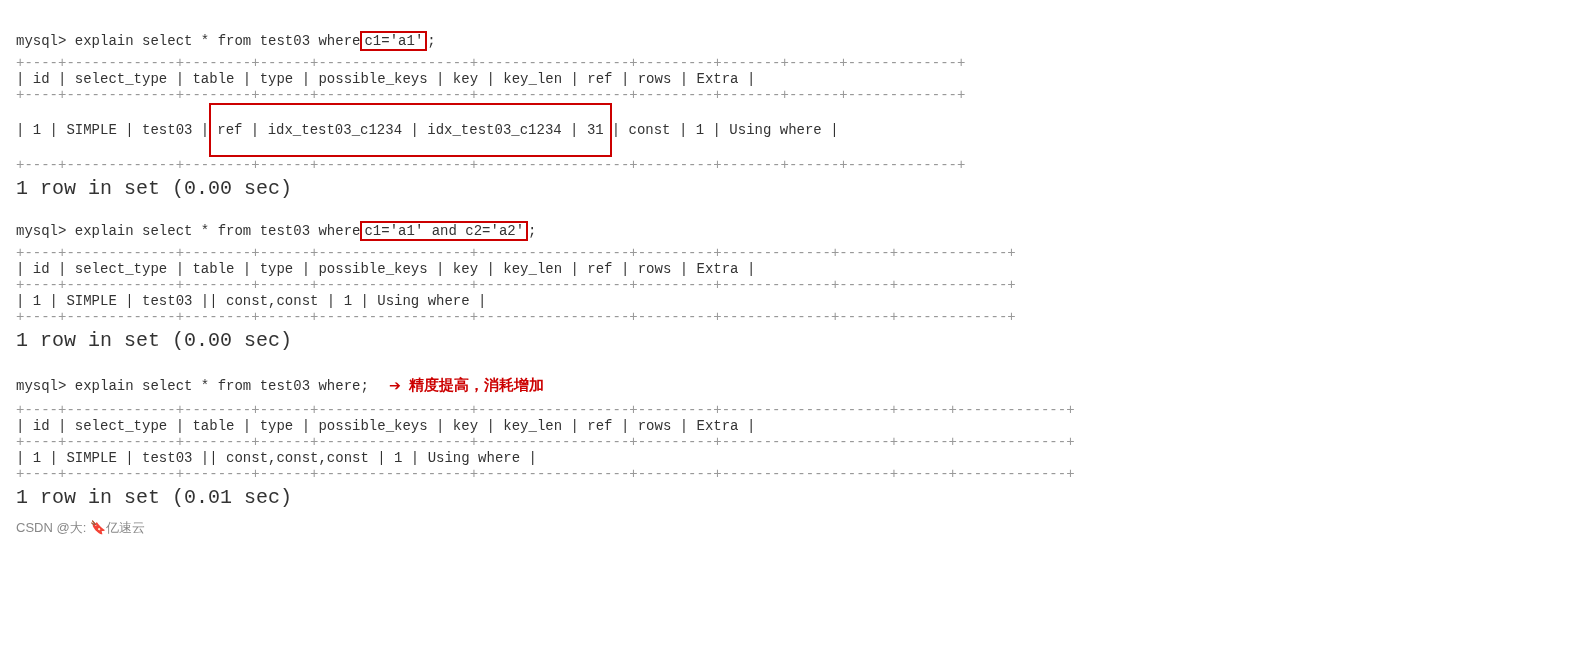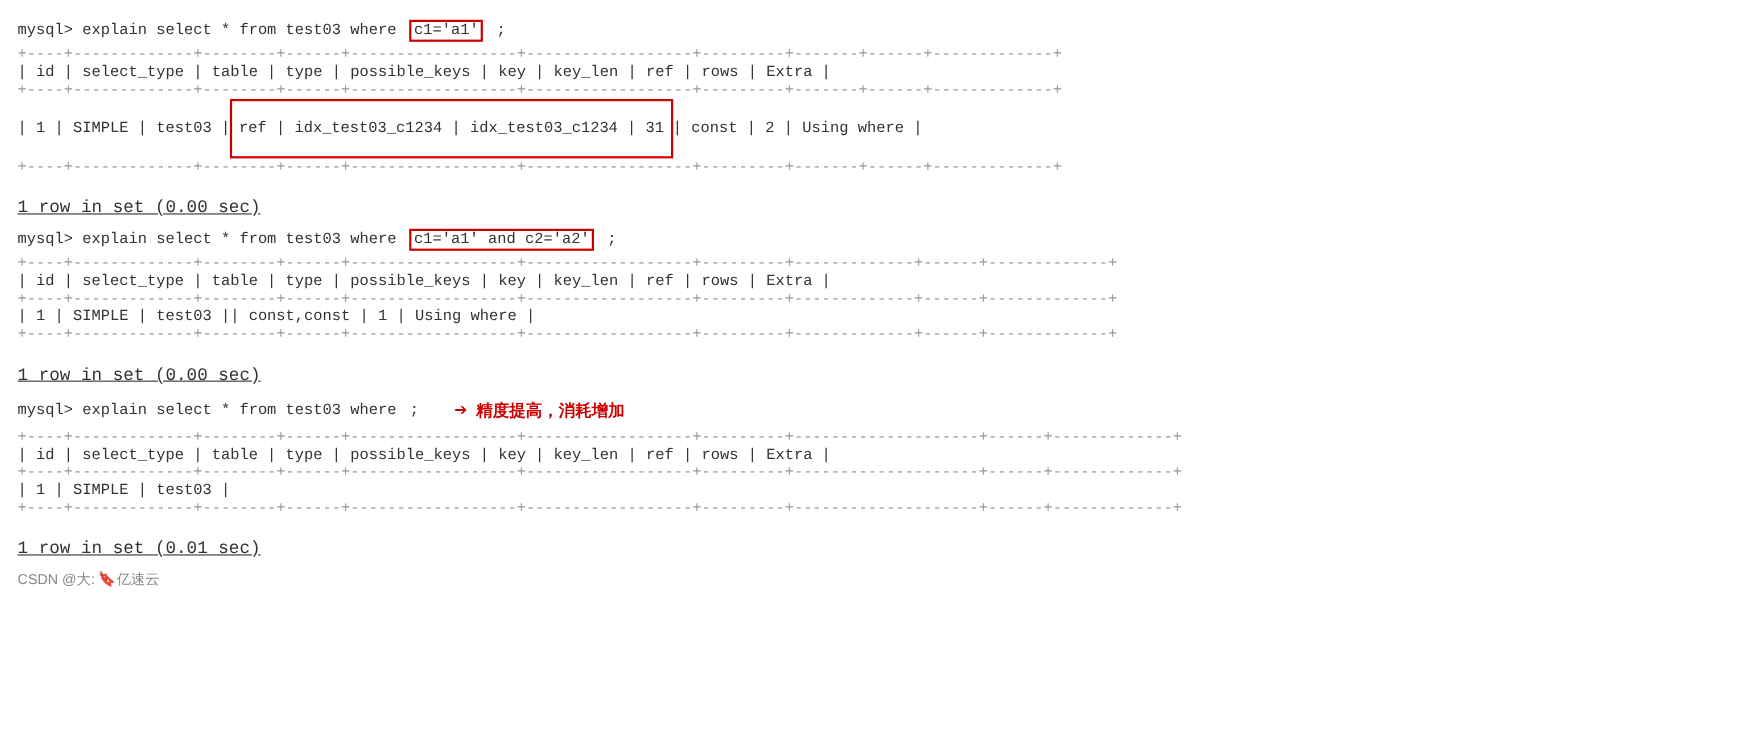--- a/index.html
+++ b/index.html
@@ -11,43 +11,42 @@
       padding: 10px 16px;
       width: 1596px;
       min-height: 663px;
     }
 
     .query-block {
       margin-bottom: 10px;
     }
 
     .query-line {
-      margin: 8px 0 4px 0;
+      margin: 21px 0 4px 0;
       font-size: 14px;
       color: #333;
       white-space: nowrap;
       display: flex;
       align-items: center;
       flex-wrap: wrap;
-      gap: 12px;
+      gap: 0;
     }
 
     .query-line .highlight-box {
       border: 2px solid #cc0000;
       padding: 0 2px;
       display: inline;
       font-family: 'Courier New', Courier, monospace;
       font-size: 14px;
     }
 
     .rowset-info {
-      margin: 20px 0 10px 0;
-      font-size: 16px;
+      margin: 4px 0 10px 0;
+      font-size: 20px;
       color: #333;
-      text-decoration: underline;
     }
 
     .highlighted-cell {
       border: 2px solid #cc0000;
       padding: 17px 6px;
       display: inline-block;
     }
 
     .arrow-annotation {
       display: flex;
@@ -95,21 +94,21 @@
 
   <div class="divider">+----+-------------+--------+------+------------------+------------------+---------+-------+------+-------------+</div>
 
   <div>| id | select_type | table  | type | possible_keys    | key              | key_len | ref   | rows | Extra       |</div>
 
   <div class="divider">+----+-------------+--------+------+------------------+------------------+---------+-------+------+-------------+</div>
 
   <div style="display:flex; align-items:center; white-space:nowrap;">
     <span>|  1 | SIMPLE      | test03 | </span>
       <span class="highlighted-cell">ref  | idx_test03_c1234 | idx_test03_c1234 | 31     </span>
-      <span> | const | 2    | Using where |</span>
+      <span> | const | 1    | Using where |</span>
   </div>
 
   <div class="divider">+----+-------------+--------+------+------------------+------------------+---------+-------+------+-------------+</div>
   <div class="rowset-info">1 row in set (0.00 sec)</div>
 </div>
 
 <div class="query-block">
   <div class="query-line">
     <span>mysql&gt; explain select * from test03 where </span>
       <span class="highlight-box">c1='a1' and c2='a2'</span>
@@ -135,20 +134,21 @@
       <span class="red-arrow">➔</span>
       <span class="annotation-text">精度提高，消耗增加</span>
     </span>
   </div>
 
   <div class="divider">+----+-------------+--------+------+------------------+------------------+---------+--------------------+------+-------------+</div>
   <div>| id | select_type | table  | type | possible_keys    | key              | key_len | ref                | rows | Extra       |</div>
   <div class="divider">+----+-------------+--------+------+------------------+------------------+---------+--------------------+------+-------------+</div>
   <div style="display:flex; align-items:center; white-space:nowrap;">
     <span>|  1 | SIMPLE      | test03 | </span>
+      <span> | const,const,const  | 1    | Using where |</span>
   </div>
   <div class="divider">+----+-------------+--------+------+------------------+------------------+---------+--------------------+------+-------------+</div>
   <div class="rowset-info">1 row in set (0.01 sec)</div>
 </div>
 
 <div class="footer">
   CSDN @大: <span>🔖</span>亿速云
 </div>
 
 </body></html>

